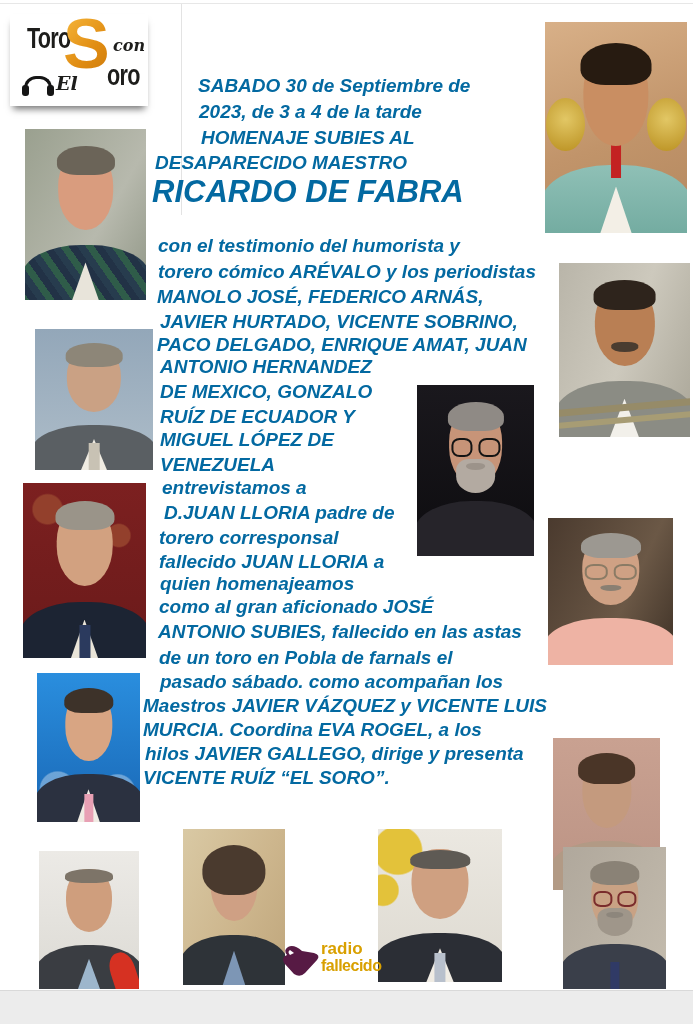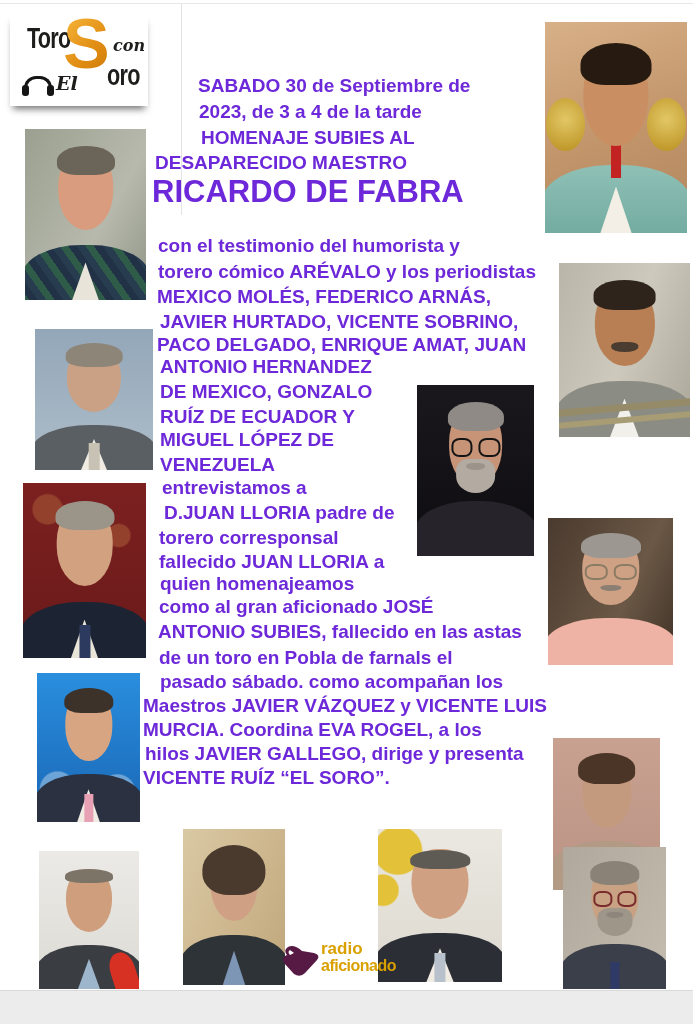--- a/index.html
+++ b/index.html
@@ -24,21 +24,21 @@
   .lg-con,.lg-el{font-family:"DejaVu Serif",serif;font-style:italic;font-weight:700;color:#1d1d1b;}
   .lg-con{left:103px;top:22px;font-size:16px;}
   .lg-el{left:46px;top:58px;font-size:19px;}
   .lg-head{position:absolute;left:14px;top:62px;width:22px;height:13px;
            border:3px solid #151515;border-bottom:none;border-radius:12px 12px 0 0;}
   .lg-head::before,.lg-head::after{content:"";position:absolute;bottom:-4px;width:7px;height:11px;
            background:#151515;border-radius:3px;}
   .lg-head::before{left:-5px;} .lg-head::after{right:-5px;}
 
   
-  .hl,.bl,.title-line{position:absolute;color:#6d28d9;font-weight:700;white-space:nowrap;line-height:1.15;}
+  .hl,.bl,.title-line{position:absolute;color:#0369a1;font-weight:700;white-space:nowrap;line-height:1.15;font-style:italic;}
   .hl,.bl{font-size:19px;}
   .title-line{font-size:31px;}
 
   
   .photo{position:absolute;overflow:hidden;background:var(--bg,#ccc);}
   .photo i{position:absolute;display:block;}
   .ph-torso{left:50%;transform:translateX(-50%);bottom:-8%;width:106%;height:40%;
             background:var(--suit,#333);border-radius:46% 46% 0 0;}
   .ph-shirt{left:50%;transform:translateX(-50%);bottom:-8%;width:30%;height:30%;
             background:var(--shirt,transparent);clip-path:polygon(50% 0,100% 100%,0 100%);}
@@ -255,21 +255,21 @@
   </div>
 
   <div class="hl" style="left:198px;top:75px">SABADO  30 de Septiembre de</div>
   <div class="hl" style="left:199px;top:101px">2023, de 3 a 4 de la tarde</div>
   <div class="hl" style="left:201px;top:127px">HOMENAJE SUBIES AL</div>
   <div class="hl" style="left:155px;top:152px">DESAPARECIDO MAESTRO</div>
   <div class="title-line" style="left:152px;top:174px">RICARDO DE FABRA</div>
 
   <div class="bl" style="left:158px;top:235px">con el testimonio del humorista y</div>
   <div class="bl" style="left:158px;top:261px">torero cómico ARÉVALO y los periodistas</div>
-  <div class="bl" style="left:157px;top:286px">MEXICO MOLÉS, FEDERICO ARNÁS,</div>
+  <div class="bl" style="left:157px;top:286px">MANOLO JOSÉ, FEDERICO ARNÁS,</div>
   <div class="bl" style="left:160px;top:311px">JAVIER HURTADO,  VICENTE SOBRINO,</div>
   <div class="bl" style="left:157px;top:334px">PACO DELGADO,  ENRIQUE AMAT, JUAN</div>
   <div class="bl" style="left:160px;top:356px">ANTONIO HERNANDEZ</div>
   <div class="bl" style="left:160px;top:381px">DE MEXICO, GONZALO</div>
   <div class="bl" style="left:160px;top:406px">RUÍZ DE ECUADOR Y</div>
   <div class="bl" style="left:160px;top:429px">MIGUEL LÓPEZ DE</div>
   <div class="bl" style="left:160px;top:454px">VENEZUELA</div>
   <div class="bl" style="left:162px;top:477px">entrevistamos a</div>
   <div class="bl" style="left:164px;top:502px">D.JUAN LLORIA padre de</div>
   <div class="bl" style="left:159px;top:527px">torero corresponsal</div>
@@ -284,18 +284,18 @@
   <div class="bl" style="left:145px;top:743px">hilos JAVIER GALLEGO, dirige y presenta</div>
   <div class="bl" style="left:143px;top:767px">VICENTE RUÍZ  “EL SORO”.</div>
 
   <div class="radio-logo">
     <svg class="radio-bull" viewBox="0 0 40 34" xmlns="http://www.w3.org/2000/svg">
       <path fill="#571a44" d="M7 3 Q2 6 6 11 Q0 13 3 19 L13 30 Q19 34 24 29 L36 16 Q40 11 33 9 L21 7 Q13 0 7 3 Z"></path>
       <path fill="#ffffff" d="M9 6 Q6 8 9 11 L13 9 Z"></path>
     </svg>
     <span class="radio-words">
       <span class="radio-w1">radio</span>
-      <span class="radio-w2">aficionado</span>
+      <span class="radio-w2">fallecido</span>
     </span>
   </div>
 
   <div class="bottom-bar"></div>
 </div>
 
 </body></html>

